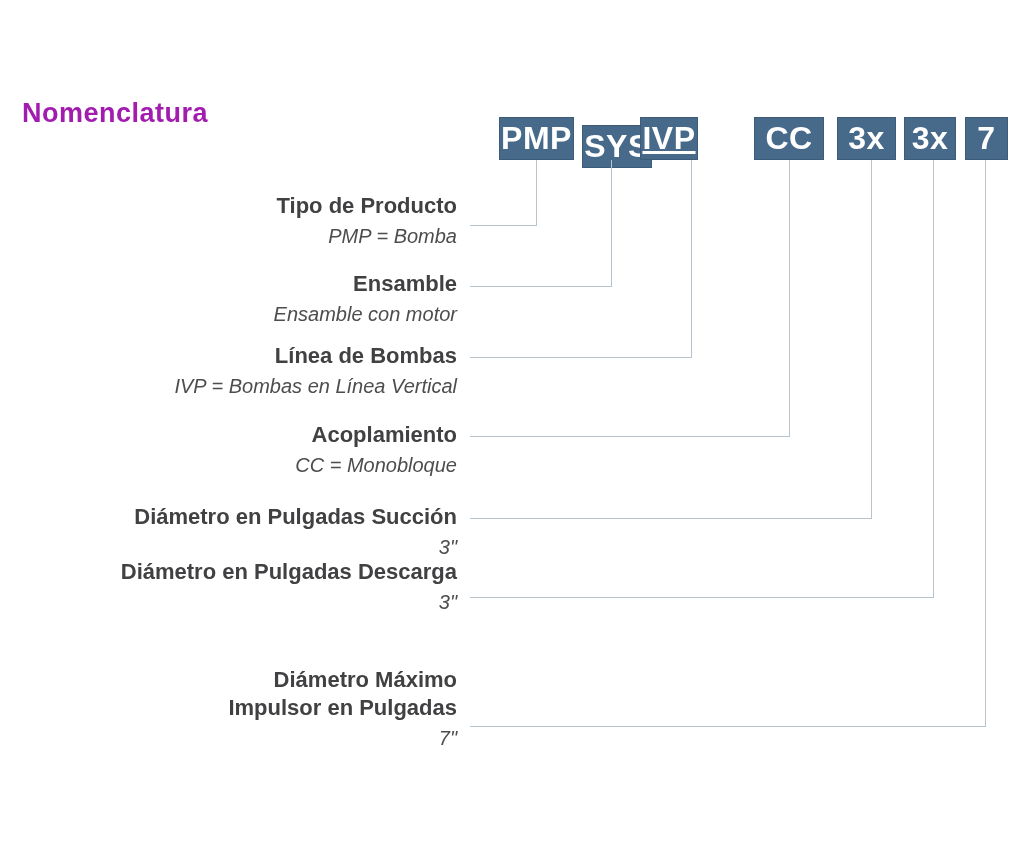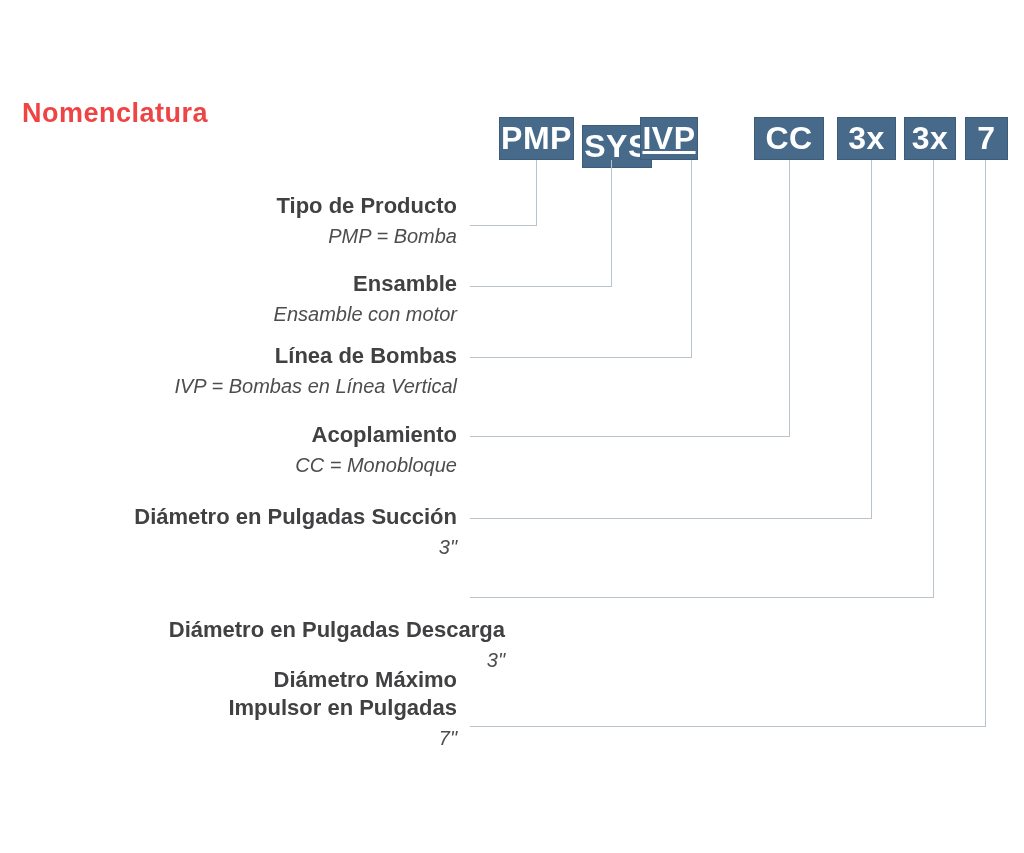--- a/index.html
+++ b/index.html
@@ -12,21 +12,21 @@
     font-family: "Liberation Sans", "DejaVu Sans", sans-serif;
   }
 
   .page-title {
     position: absolute;
     left: 22px;
     top: 98px;
     font-size: 27px;
     font-weight: bold;
     letter-spacing: 0.5px;
-    color: #ef4444;
+    color: #a21caf;
   }
 
   
   .code-box {
     position: absolute;
     top: 117px;
     height: 43px;
     background: #47698a;
     border: 1px solid #3d5c7a;
     box-sizing: border-box;
@@ -81,21 +81,21 @@
     color: #4d4d4f;
     line-height: 26px;
     margin-top: 3px;
   }
   .multiline { white-space: pre-line; }
   .r1 { top: 192px; }
   .r2 { top: 270px; }
   .r3 { top: 342px; }
   .r4 { top: 421px; }
   .r5 { top: 503px; }
-  .r6 { top: 616px; padding-left: 48px; }
+  .r6 { top: 558px; }
   .r7 { top: 666px; }
 </style>
 </head>
 <body>
 
 <div id="stage">
 
   <div class="page-title">Nomenclatura</div>
 
   <div class="code-box b1">PMP</div>

